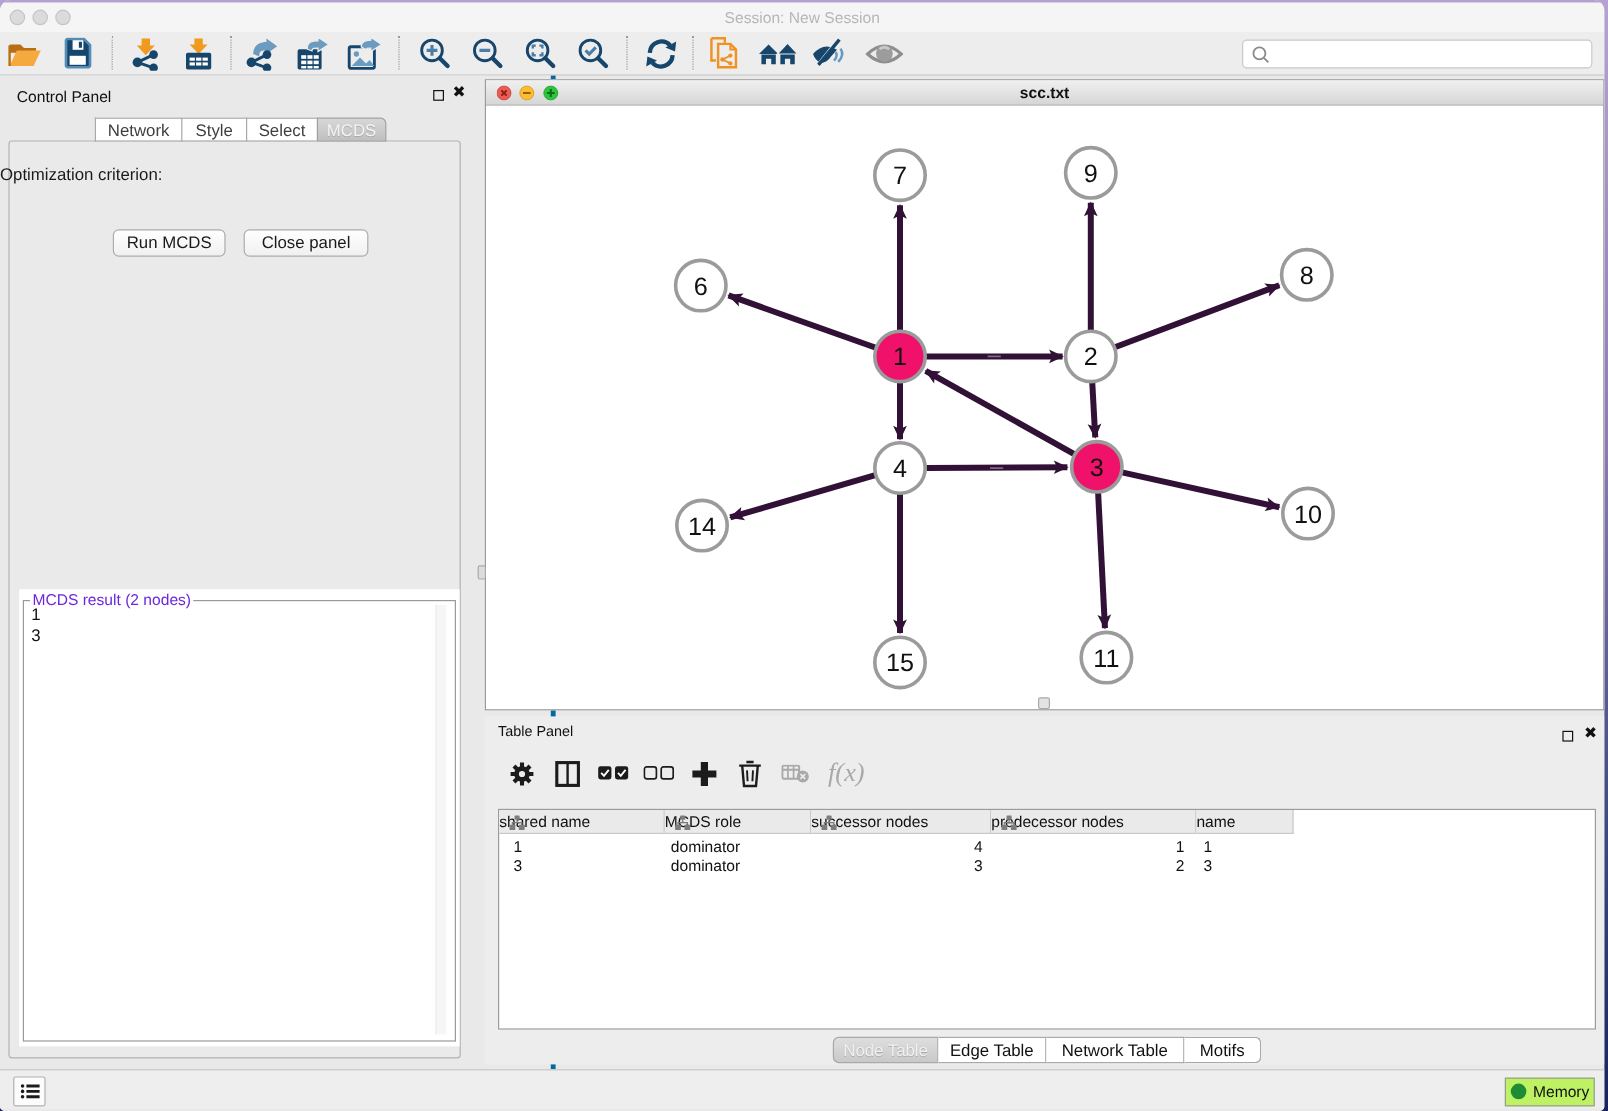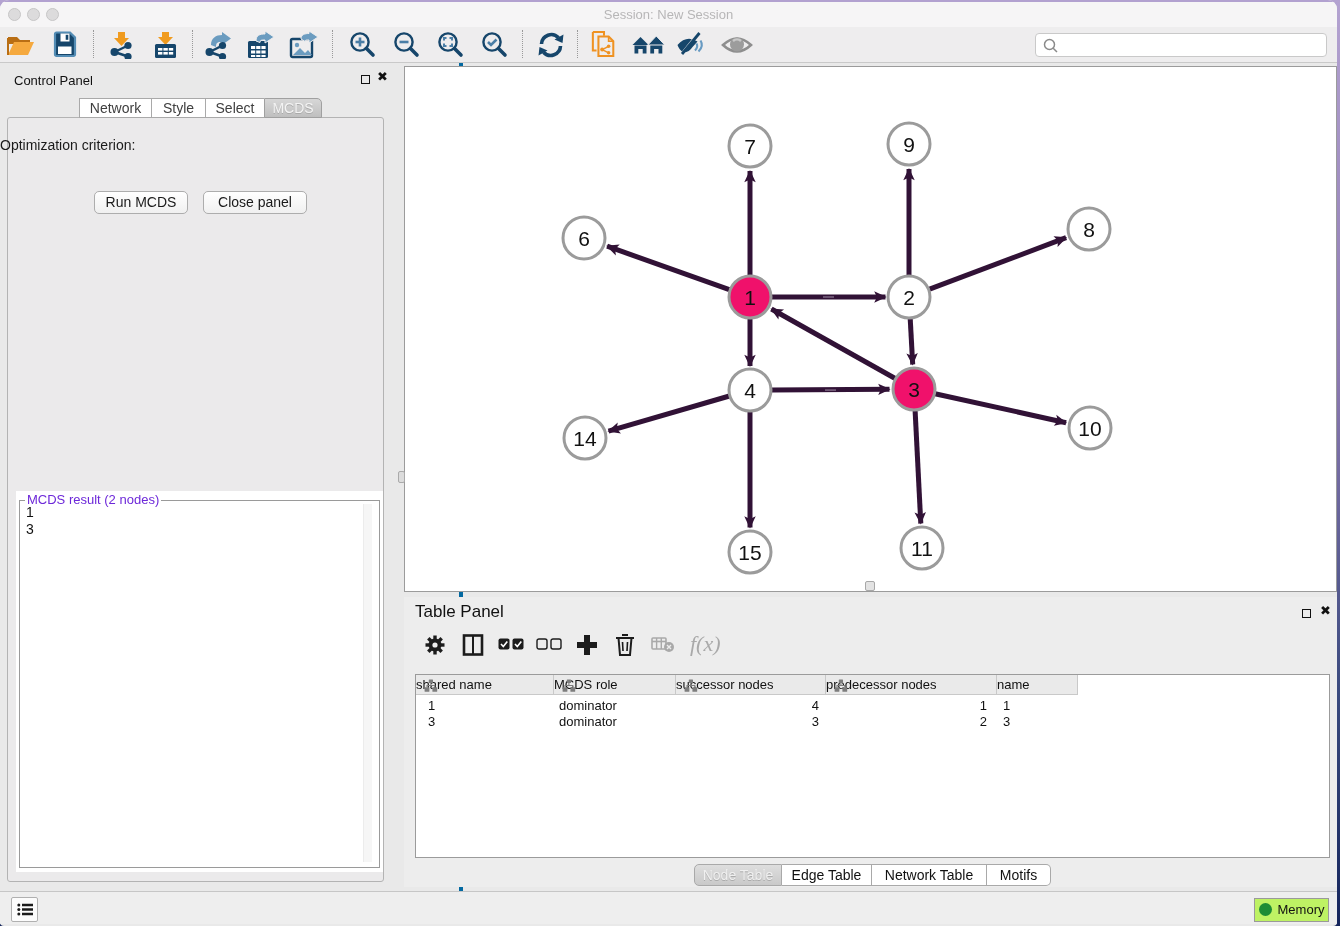--- a/index.html
+++ b/index.html
@@ -30,21 +30,21 @@
 #fieldset { position:absolute; left:3px; top:9px; width:361px; height:368px; border:1px solid #9a9a9a; }
 #legend { position:absolute; left:5px; top:-9px; background:#fff; padding:0 2px; font-size:13px; color:#6d28d9; }
 #resulttext { position:absolute; left:2px; top:3px; font-size:14px; color:#111; line-height:17px; padding-left:4px; }
 #scrolltrack { position:absolute; right:7px; top:3px; width:9px; height:358px; background:#f6f6f6; border-left:1px solid #ececec; }
 
 #netframe { position:absolute; left:404px; top:66px; width:933px; height:526px; background:#fff; border:1px solid #9b9b9b; }
 #nettitle { position:absolute; left:0; top:0; width:100%; height:21px; background:linear-gradient(180deg,#f0f0f0,#d6d6d6); border-bottom:1px solid #ababab; }
 #netname { position:absolute; top:3px; width:100%; text-align:center; font-size:13px; font-weight:bold; color:#111; }
 
 #tpanel { position:absolute; left:404px; top:597px; width:933px; height:290px; background:#ededed; }
-#tp-title { position:absolute; left:11px; top:5px; font-size:17px; color:#111; }
+#tp-title { position:absolute; left:11px; top:5px; font-size:12px; color:#111; }
 #tptoolbar { position:absolute; left:14px; top:36px; height:26px; }
 #tablebox { position:absolute; left:11px; top:77px; width:915px; height:184px; background:#fff; border:1px solid #9b9b9b; }
 .hicon { position:absolute; left:8px; top:4px; width:14px; height:13px; }
 .th { position:absolute; top:0; height:20px; background:#eaeaea; border-right:1px solid #c9c9c9; border-bottom:1px solid #c9c9c9; font-size:13px; color:#111; text-align:left; line-height:20px; }
 .td { position:absolute; font-size:13px; color:#111; height:16px; line-height:16px; }
 #tptabs { position:absolute; left:290px; top:267px; height:23px; font-size:14px; }
 .tptab { position:absolute; top:0; height:22px; background:#fff; border:1px solid #a9a9a9; border-left:none; text-align:center; line-height:21px; color:#111; }
 
 #statusbar { position:absolute; left:0; top:891px; width:100%; height:33px; background:#eeeeee; border-top:1px solid #c6c6c6; }
 #listbtn { position:absolute; left:11px; top:5px; width:27px; height:25px; background:#fcfcfc; border:1px solid #b0b0b0; border-radius:2px; }
@@ -205,20 +205,31 @@
     <div class="btn" style="left:203px; width:104px;">Close panel</div>
     <div id="resultwrap">
       <div id="fieldset">
         <div id="legend">MCDS result (2 nodes)</div>
         <div id="resulttext">1<br>3</div>
         <div id="scrolltrack"></div>
       </div>
     </div>
   </div>
   <div id="netframe">
+    <div id="nettitle">
+      <svg style="position:absolute;left:9px;top:4px;" width="56" height="13" viewBox="0 0 56 13">
+        <circle cx="6" cy="6.5" r="5.8" fill="#ef5a52" stroke="#c94a42" stroke-width="0.8"></circle>
+        <path d="M3.8,4.3 L8.2,8.7 M8.2,4.3 L3.8,8.7" stroke="#86201b" stroke-width="1.7"></path>
+        <circle cx="25" cy="6.5" r="5.8" fill="#fcbd30" stroke="#dd9f26" stroke-width="0.8"></circle>
+        <line x1="21.8" y1="6.5" x2="28.2" y2="6.5" stroke="#925f0a" stroke-width="1.8"></line>
+        <circle cx="45" cy="6.5" r="5.8" fill="#2cc53d" stroke="#28a737" stroke-width="0.8"></circle>
+        <path d="M45,3.2 V9.8 M41.7,6.5 H48.3" stroke="#0e6e1a" stroke-width="1.8"></path>
+      </svg>
+      <div id="netname">scc.txt</div>
+    </div>
     <svg id="graph" width="931" height="503" viewBox="0 0 931 503" style="position:absolute;left:-1px;top:20px;">
       <defs>
         <marker id="arr" viewBox="0 0 10 10" refX="9.2" refY="5" markerWidth="3" markerHeight="2.6" orient="auto" markerUnits="strokeWidth">
           <path d="M0.5,0.6 L10,5 L0.5,9.4 L2.6,5 z" fill="#311236"></path>
         </marker>
       </defs>
       <g stroke="#311236" stroke-width="5" marker-end="url(#arr)">
         <line x1="346" y1="189" x2="346" y2="84"></line>
         <line x1="325.3" y1="202.6" x2="203.1" y2="159.2"></line>
         <line x1="367.5" y1="210" x2="481.5" y2="210"></line>

